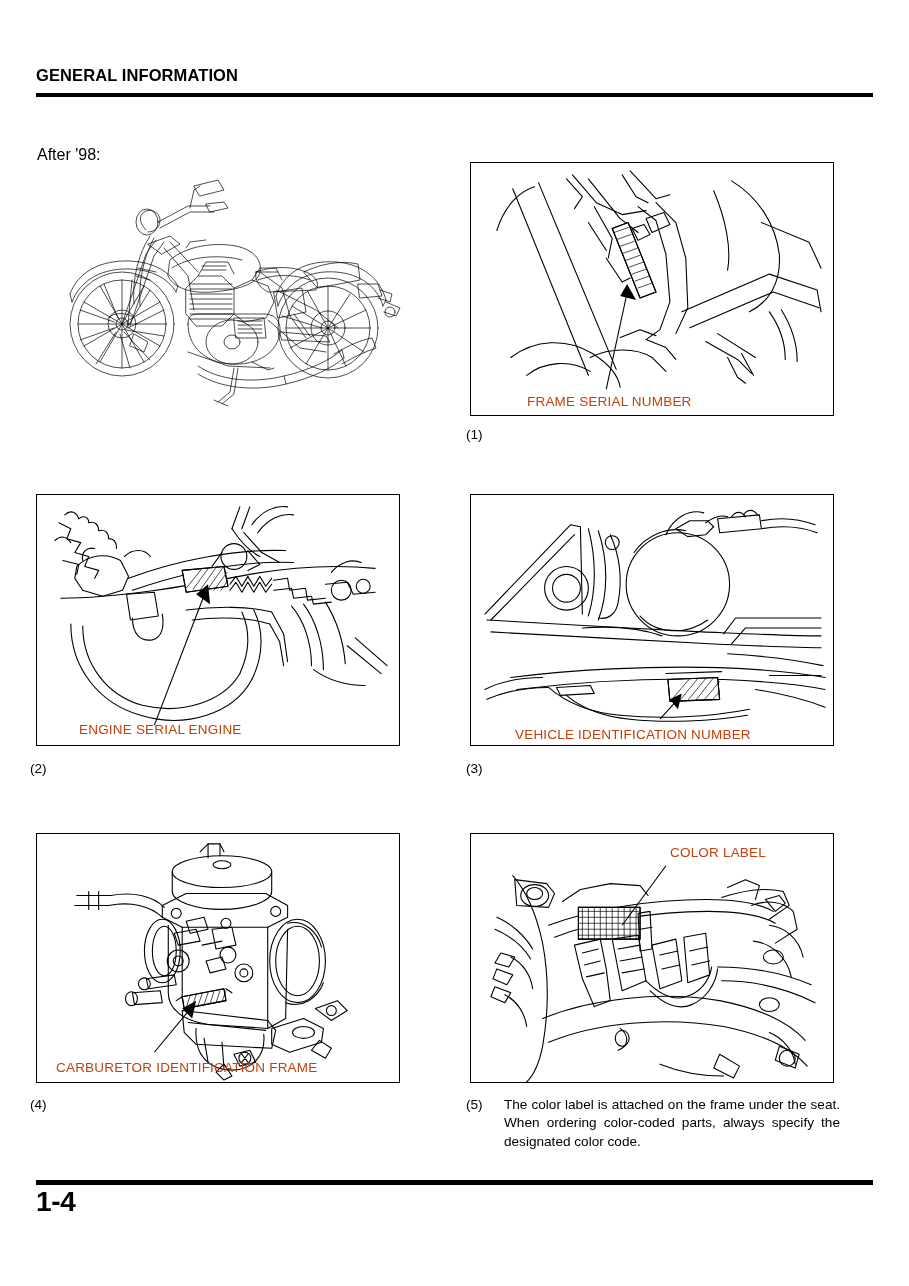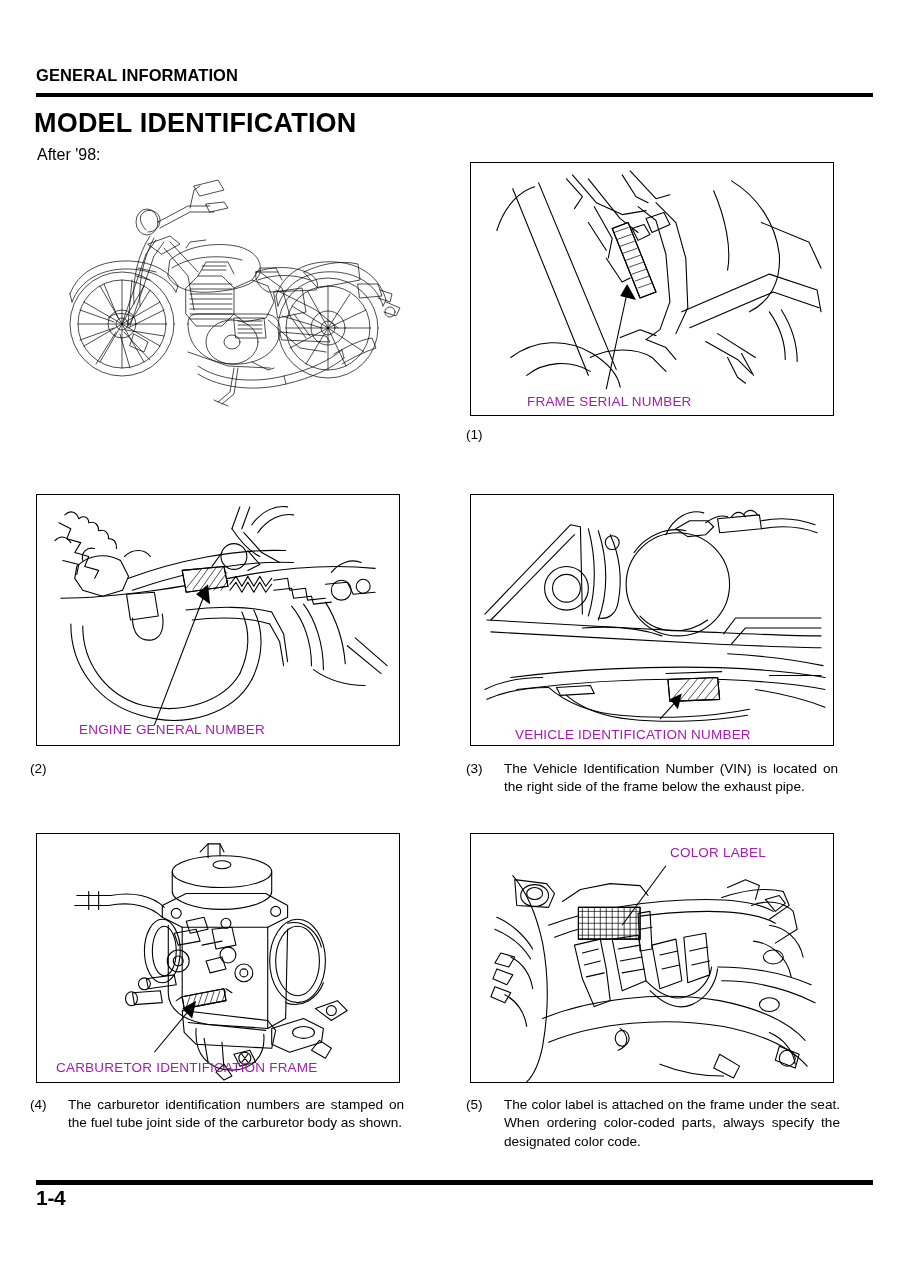--- a/index.html
+++ b/index.html
@@ -64,41 +64,41 @@
     left: 36px;
     top: 1180px;
     width: 837px;
     height: 5px;
     background: #000;
   }
   .page-number {
     position: absolute;
     left: 36px;
     top: 1186px;
-    font-size: 21px;
+    font-size: 28px;
     font-weight: bold;
     letter-spacing: -0.3px;
   }
 
   
   .panel {
     position: absolute;
     border: 1.6px solid #000;
     box-sizing: border-box;
     background: #fff;
     overflow: hidden;
   }
   .panel svg { display: block; width: 100%; height: 100%; }
 
   .panel-label {
     position: absolute;
     font-size: 13.5px;
     letter-spacing: 0.2px;
     white-space: nowrap;
-    color: #a21caf;
+    color: #c2410c;
   }
 
   
   .caption {
     position: absolute;
     font-size: 13.6px;
     line-height: 1.36;
     text-align: justify;
     color: #000;
   }
@@ -141,21 +141,20 @@
   .leader { fill: none; stroke: #000; stroke-width: 1.1; }
   .solidfill { fill: #000; stroke: none; }
 </style>
 </head>
 <body>
 
 <div class="page">
 
   <div class="header-title">GENERAL INFORMATION</div>
   <div class="header-rule"></div>
-  <div class="doc-title">MODEL IDENTIFICATION</div>
   <div class="subtitle">After '98:</div>
 
   <div class="panel" id="fig-bike">
     <svg viewBox="0 0 372 244" preserveAspectRatio="xMidYMid meet">
       <g class="ln-thin">
 
         <circle cx="84" cy="148" r="52"></circle>
         <circle cx="84" cy="148" r="44"></circle>
         <circle cx="84" cy="148" r="14"></circle>
         <circle cx="84" cy="148" r="6"></circle>
@@ -451,21 +450,21 @@
 
         <path d="M278 176 C292 186 310 192 330 192"></path>
       </g>
 
       <g>
         <path class="leader" d="M118 232 L170 96"></path>
         <path class="solidfill" d="M172 90 L174 110 L160 100 Z"></path>
       </g>
     </svg>
   </div>
-  <div class="panel-label" id="label-2">ENGINE GENERAL NUMBER</div>
+  <div class="panel-label" id="label-2">ENGINE SERIAL ENGINE</div>
 
   <div class="caption" id="cap-2">
     <span class="cap-num">(2)</span>
   </div>
 
   <div class="panel" id="panel-3">
     <svg viewBox="0 0 364 252" preserveAspectRatio="none">
       <g class="ln">
 
         <path d="M14 120 L100 30 L110 32 L112 120"></path>
@@ -530,21 +529,20 @@
       <g>
         <path class="leader" d="M190 226 L208 206"></path>
         <path class="solidfill" d="M212 200 L208 216 L200 206 Z"></path>
       </g>
     </svg>
   </div>
   <div class="panel-label" id="label-3">VEHICLE IDENTIFICATION NUMBER</div>
 
   <div class="caption" id="cap-3">
     <span class="cap-num">(3)</span>
-    <span class="cap-text">The Vehicle Identification Number (VIN) is located on the right side of the frame below the exhaust pipe.</span>
   </div>
 
   <div class="panel" id="panel-4">
     <svg viewBox="0 0 364 250" preserveAspectRatio="none">
       <g class="ln">
 
         <ellipse cx="186" cy="38" rx="50" ry="16"></ellipse>
         <path d="M136 38 L136 58 C136 68 160 76 186 76 C212 76 236 68 236 58 L236 38"></path>
         <ellipse cx="186" cy="31" rx="9" ry="4"></ellipse>
         <path d="M164 18 L172 10 L184 10 L188 18"></path>
@@ -626,21 +624,20 @@
       <g>
         <path class="leader" d="M118 220 L156 174"></path>
         <path class="solidfill" d="M160 168 L156 186 L146 176 Z"></path>
       </g>
     </svg>
   </div>
   <div class="panel-label" id="label-4">CARBURETOR IDENTIFICATION FRAME</div>
 
   <div class="caption" id="cap-4">
     <span class="cap-num">(4)</span>
-    <span class="cap-text">The carburetor identification numbers are stamped on the fuel tube joint side of the carburetor body as shown.</span>
   </div>
 
   <div class="panel" id="panel-5">
     <svg viewBox="0 0 364 250" preserveAspectRatio="none">
       <g class="ln">
 
         <path d="M42 42 C56 58 66 82 72 110 C78 142 78 180 72 214 C68 234 62 244 56 250"></path>
         <path d="M26 84 C40 90 54 102 62 116"></path>
         <path d="M24 96 C38 102 52 112 60 126"></path>
 

